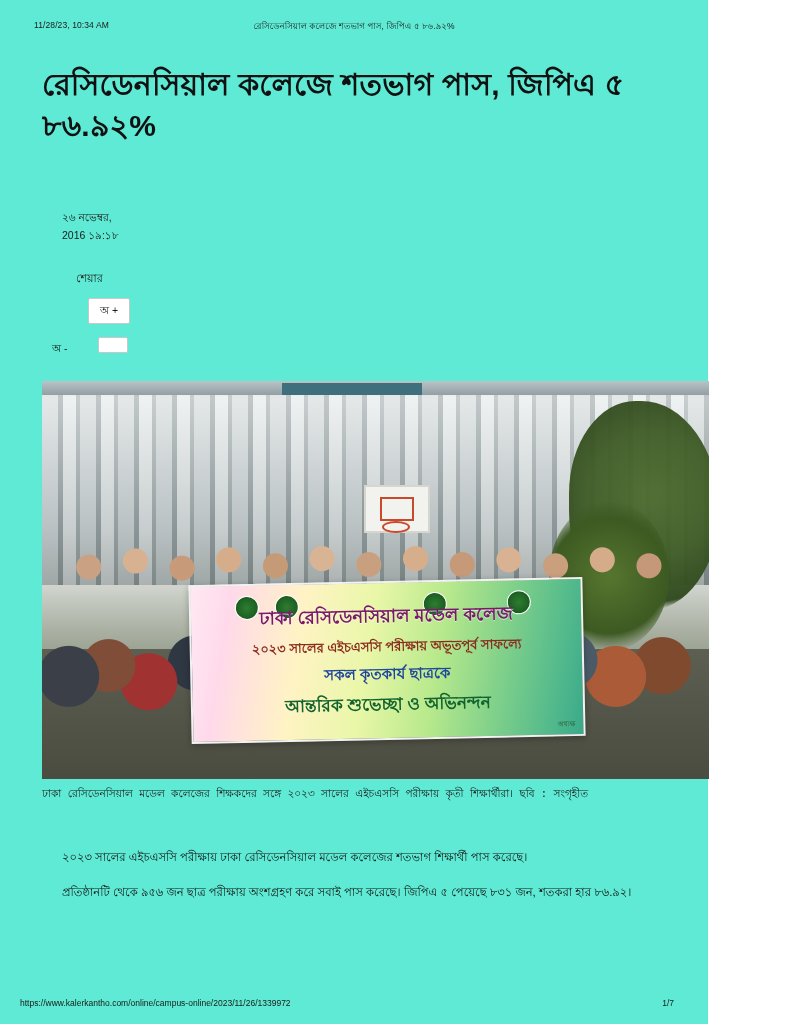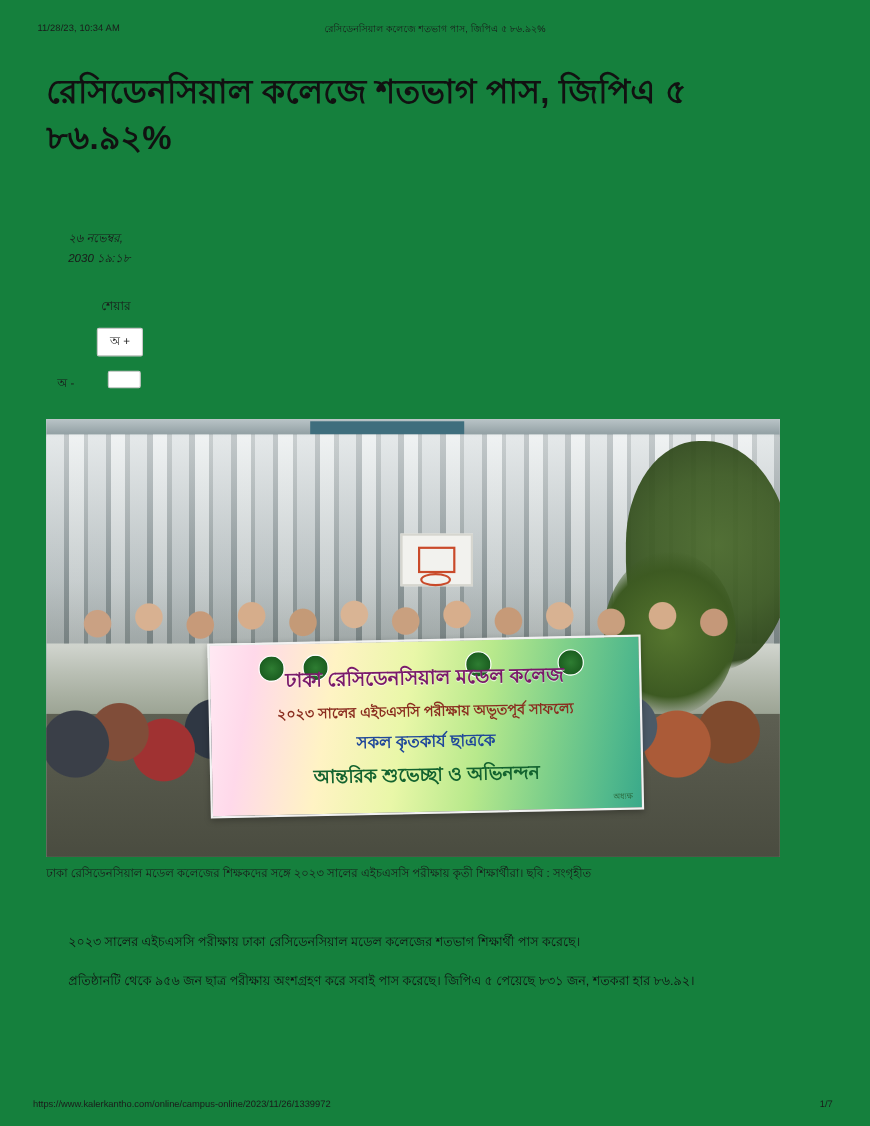--- a/index.html
+++ b/index.html
@@ -10,23 +10,23 @@
   body {
     width: 791px;
     height: 1024px;
     font-family: "Liberation Sans", sans-serif;
     color: #000000;
     position: relative;
     overflow: hidden;
   }
   .page {
     position: relative;
-    width: 791px;
+    width: 708px;
     height: 1024px;
-    background: #15803d;
+    background: #5eead4;
     box-sizing: border-box;
   }
 
   
   .print-header {
     position: absolute;
     top: 20px;
     left: 34px;
     right: 34px;
     display: flex;
@@ -58,28 +58,27 @@
   }
 
   
   .pubdate {
     position: absolute;
     top: 208px;
     left: 62px;
     font-size: 10.5px;
     line-height: 1.75;
     color: #1a1a1a;
-    font-style: italic;
   }
 
   
   .share-label {
     position: absolute;
     top: 270px;
-    left: 92px;
+    left: 76px;
     font-size: 11px;
     color: #1a1a1a;
   }
   .fontbtn {
     position: absolute;
     border: 1px solid #c8c8c8;
     background: #fff;
     border-radius: 2px;
     font-size: 10.5px;
     color: #1a1a1a;
@@ -284,41 +283,42 @@
 
   
   .caption {
     position: absolute;
     top: 786px;
     left: 42px;
     width: 670px;
     font-size: 10.5px;
     line-height: 1.55;
     color: #1a1a1a;
+    font-family: Liberation Mono, monospace;
   }
 
   
   .body-text {
     position: absolute;
     top: 843px;
     left: 42px;
     width: 670px;
     font-size: 11.5px;
     line-height: 2.55;
     color: #111;
     text-align: justify;
     margin-left: 20px;
   }
   .body-text p { margin: 0 0 6px 0; }
 
   
   .print-footer {
     position: absolute;
     bottom: 16px;
-    left: 30px;
+    left: 20px;
     right: 34px;
     display: flex;
     justify-content: space-between;
     font-size: 8.5px;
     color: #1a1a1a;
     align-items: center;
   }
 </style>
 </head>
 <body>
@@ -327,21 +327,21 @@
 
   <div class="print-header">
     <span class="ph-date">11/28/23, 10:34 AM</span>
     <span class="ph-title">রেসিডেনসিয়াল কলেজে শতভাগ পাস, জিপিএ ৫ ৮৬.৯২%</span>
   </div>
 
   <h1 class="headline">রেসিডেনসিয়াল কলেজে শতভাগ পাস, জিপিএ ৫ ৮৬.৯২%</h1>
 
   <div class="pubdate">
     <div>২৬ নভেম্বর,</div>
-    <div>2030 ১৯:১৮</div>
+    <div>2016 ১৯:১৮</div>
   </div>
 
   <div class="share-label">শেয়ার</div>
   <button class="fontbtn plus">অ +</button>
   <button class="fontbtn blank"></button>
   <div class="minus-text">অ -</div>
 
   <div class="photo-wrap">
     <div class="photo">
       <div class="roofbar"></div>

